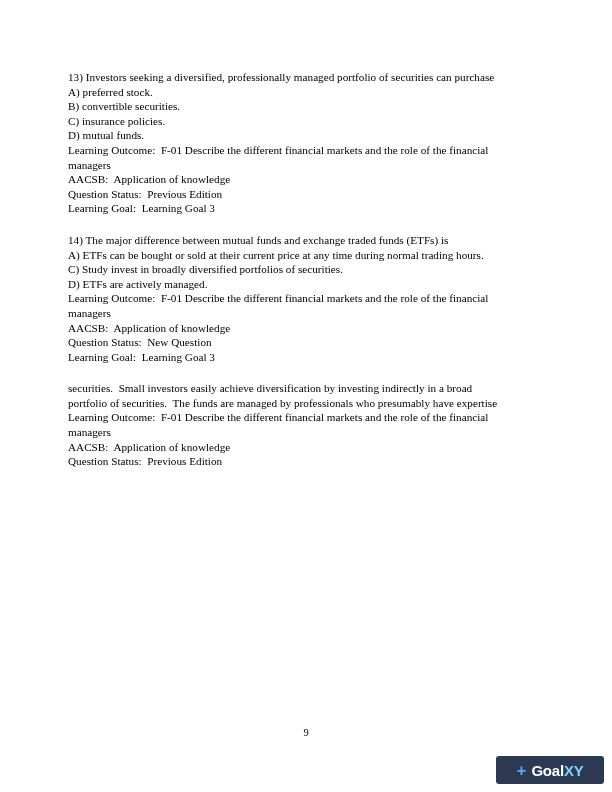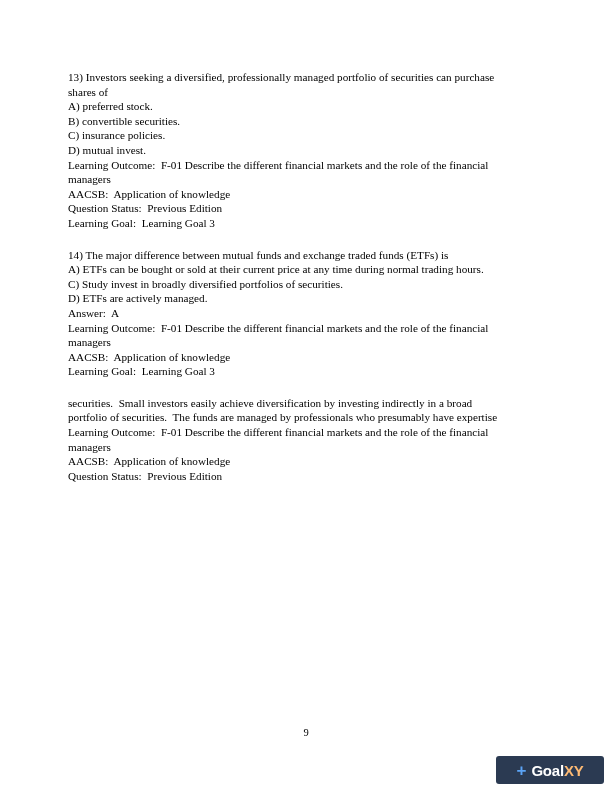--- a/index.html
+++ b/index.html
@@ -66,53 +66,52 @@
     font-weight: 700;
   }
   .watermark .wm-text {
     font-family: "Liberation Sans", sans-serif;
     font-size: 15px;
     font-weight: 700;
     color: #ffffff;
     letter-spacing: -0.2px;
   }
   .watermark .wm-text .accent {
-    color: #fdba74;
+    color: #7dd3fc;
   }
 </style>
 </head>
 <body>
 
 <div class="page">
 
   <div class="content">
 
     <div class="qblock">
       <div class="line">13) Investors seeking a diversified, professionally managed portfolio of securities can purchase</div>
-      <div class="line">shares of</div>
       <div class="line">A) preferred stock.</div>
       <div class="line">B) convertible securities.</div>
       <div class="line">C) insurance policies.</div>
-      <div class="line">D) mutual invest.</div>
+      <div class="line">D) mutual funds.</div>
       <div class="line">Learning Outcome:  F-01 Describe the different financial markets and the role of the financial</div>
       <div class="line">managers</div>
       <div class="line">AACSB:  Application of knowledge</div>
       <div class="line">Question Status:  Previous Edition</div>
       <div class="line">Learning Goal:  Learning Goal 3</div>
     </div>
 
     <div class="qblock">
       <div class="line">14) The major difference between mutual funds and exchange traded funds (ETFs) is</div>
       <div class="line">A) ETFs can be bought or sold at their current price at any time during normal trading hours.</div>
       <div class="line">C) Study invest in broadly diversified portfolios of securities.</div>
       <div class="line">D) ETFs are actively managed.</div>
-      <div class="line">Answer:  A</div>
       <div class="line">Learning Outcome:  F-01 Describe the different financial markets and the role of the financial</div>
       <div class="line">managers</div>
       <div class="line">AACSB:  Application of knowledge</div>
+      <div class="line">Question Status:  New Question</div>
       <div class="line">Learning Goal:  Learning Goal 3</div>
     </div>
 
     <div class="qblock">
       <div class="line">securities.  Small investors easily achieve diversification by investing indirectly in a broad</div>
       <div class="line">portfolio of securities.  The funds are managed by professionals who presumably have expertise</div>
       <div class="line">Learning Outcome:  F-01 Describe the different financial markets and the role of the financial</div>
       <div class="line">managers</div>
       <div class="line">AACSB:  Application of knowledge</div>
       <div class="line">Question Status:  Previous Edition</div>

